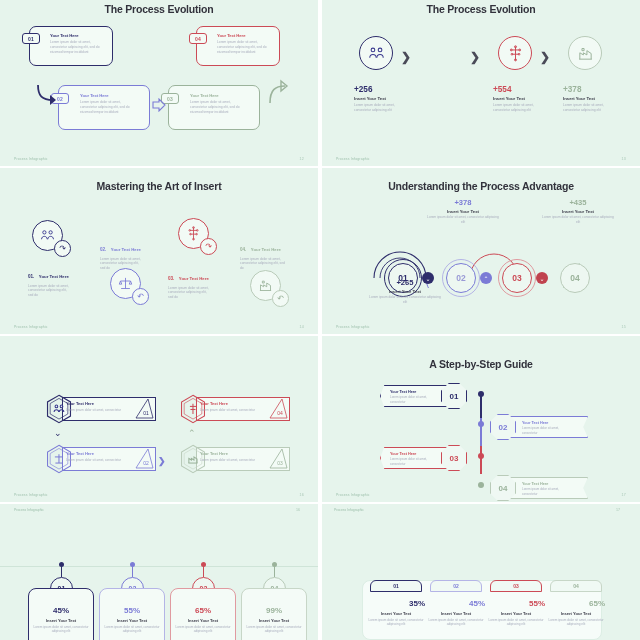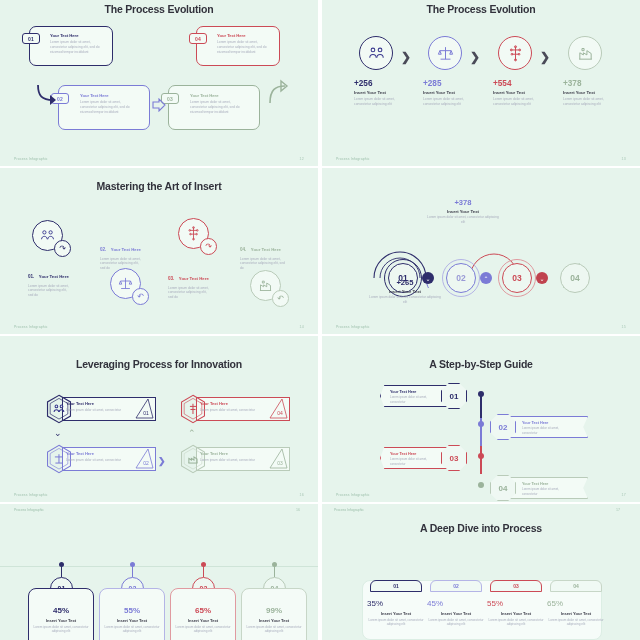--- a/index.html
+++ b/index.html
@@ -65,21 +65,21 @@
 
   
   .s2 .slide-title { top: 3px; font-size: 10.5px; }
   .s2col { position: absolute; top: 36px; width: 66px; }
   .s2circ {
     width: 34px; height: 34px; border-radius: 50%;
     border: 1.1px solid; background: #f2faf5;
     display: flex; align-items: center; justify-content: center;
     margin-left: 5px;
   }
-  .s2val { font-size: 8.2px; font-weight: bold; margin-top: 9px; }
+  .s2val { font-size: 8.2px; font-weight: bold; margin-top: 15px; }
   .s2lab { font-size: 4.3px; font-weight: bold; color: #3a3a48; margin-top: 2px; }
   .s2lor { font-size: 3.3px; color: #a9adbd; margin-top: 2px; line-height: 1.45; width: 58px; }
   .chev {
     position: absolute; top: 50px;
     font-size: 12px; color: #4a4a58; font-weight: bold;
   }
 
   
   .s3 .slide-title { top: 12px; font-size: 10.5px; }
   .s3grp { position: absolute; }
@@ -186,21 +186,21 @@
     position: absolute; left: 40px; top: 76px; width: 240px; height: 60px;
     background: #f6fcf9; border-radius: 8px; border: 0.7px solid #dceee4;
   }
   .s8tab {
     position: absolute; width: 52px; height: 12px;
     border: 1px solid; border-radius: 6px 6px 0 0;
     background: #f0f9f4;
     display: flex; align-items: center; justify-content: center;
     font-size: 5px; font-weight: bold;
   }
-  .s8pct { position: absolute; width: 58px; text-align: left; font-size: 8px; font-weight: normal; }
+  .s8pct { position: absolute; width: 58px; text-align: right; font-size: 8px; font-weight: bold; }
   .s8lab { position: absolute; width: 58px; text-align: center; font-size: 4.1px; font-weight: bold; color: #3a3a48; }
   .s8lor { position: absolute; width: 58px; text-align: center; font-size: 3.1px; color: #a9adbd; line-height: 1.4; }
 </style>
 </head>
 <body>
 
 <div class="grid">
 
   <div class="slide s1">
     <div class="slide-title">The Process Evolution</div>
@@ -270,34 +270,20 @@
           <path d="M2.5 18c0-3 2-4.6 4.5-4.6S11.5 15 11.5 18"></path>
           <path d="M12.5 18c0-3 2-4.6 4.5-4.6S21.5 15 21.5 18"></path>
         </svg>
       </div>
       <div class="s2val" style="color:#2e2d6b">+256</div>
       <div class="s2lab">Insert Your Text</div>
       <div class="s2lor">Lorem ipsum dolor sit amet, consectetur adipiscing elit</div>
     </div>
     <div class="chev" style="left:79px">❯</div>
 
-    <div class="s2col" style="left:101px">
-      <div class="s2circ" style="border-color:#7b7bd6">
-        <svg width="17" height="17" viewBox="0 0 24 24" fill="none" stroke="#7b7bd6" stroke-width="1.4">
-          <path d="M12 3v17"></path>
-            <path d="M5 20h14"></path>
-            <path d="M4 8h16"></path>
-          <path d="M4 8l-2 5h4z"></path>
-            <path d="M20 8l-2 5h4z"></path>
-        </svg>
-      </div>
-      <div class="s2val" style="color:#7b7bd6">+285</div>
-      <div class="s2lab">Insert Your Text</div>
-      <div class="s2lor">Lorem ipsum dolor sit amet, consectetur adipiscing elit</div>
-    </div>
     <div class="chev" style="left:148px">❯</div>
 
     <div class="s2col" style="left:171px">
       <div class="s2circ" style="border-color:#cc4a56">
         <svg width="17" height="17" viewBox="0 0 24 24" fill="none" stroke="#cc4a56" stroke-width="1.4">
           <path d="M12 2v20"></path>
             <path d="M6 7h12"></path>
             <path d="M7 13h10"></path>
           <circle cx="12" cy="2.5" r="1.4"></circle>
             <circle cx="6" cy="7" r="1.3"></circle>
@@ -408,20 +394,21 @@
       <div class="lorem" style="width:46px">Lorem ipsum dolor sit amet, consectetur adipiscing elit, sed do</div>
     </div>
 
     <div class="footer">
       <span>Process Infographic</span>
       <span class="fnum">14</span>
     </div>
   </div>
 
   <div class="slide s4">
+    <div class="slide-title">Understanding the Process Advantage</div>
 
     <svg style="position:absolute;left:44px;top:58px" width="230" height="62" viewBox="0 0 230 62" fill="none">
       <path d="M8 52 A26 26 0 0 1 60 52" stroke="#2e2d6b" stroke-width="1.1"></path>
       <path d="M14 52 A20 20 0 0 1 54 52" stroke="#2e2d6b" stroke-width="0.9"></path>
       <path d="M60 52 A22 22 0 0 0 104 52" stroke="#7b7bd6" stroke-width="1"></path>
       <path d="M104 52 A24 24 0 0 1 152 52" stroke="#cc4a56" stroke-width="1"></path>
       <path d="M152 52 A24 24 0 0 0 200 52" stroke="#9bb39b" stroke-width="1"></path>
       <path d="M200 52 A14 14 0 0 1 214 38" stroke="#9bb39b" stroke-width="1"></path>
     </svg>
 
@@ -445,35 +432,39 @@
 
     <div class="s4core" style="left:238px;top:95px;border-color:#b9cbb9;color:#9bb39b">
         <span>04</span>
       </div>
 
     <div class="s4txt" style="left:103px;top:30px">
       <div class="v" style="color:#7b7bd6">+378</div>
       <div class="l">Insert Your Text</div>
       <div class="lorem">Lorem ipsum dolor sit amet, consectetur adipiscing elit</div>
     </div>
+    <div class="s4txt" style="left:218px;top:30px">
+      <div class="v" style="color:#9bb39b">+435</div>
+      <div class="l">Insert Your Text</div>
+      <div class="lorem">Lorem ipsum dolor sit amet, consectetur adipiscing elit</div>
+    </div>
 
     <div class="s4txt" style="left:45px;top:110px">
       <div class="v" style="color:#2e2d6b">+265</div>
       <div class="l">Insert Your Text</div>
       <div class="lorem">Lorem ipsum dolor sit amet, consectetur adipiscing elit</div>
     </div>
 
     <div class="footer">
       <span>Process Infographic</span>
       <span class="fnum">15</span>
     </div>
   </div>
 
   <div class="slide s5">
-    <div class="slide-title">Leveraging Process for Innovation</div>
 
     <div class="s5item" style="left:44px;top:58px">
       <div class="s5banner" style="border-color:#2e2d6b"></div>
       <svg style="position:absolute;right:2px;top:4px" width="20" height="22" viewBox="0 0 20 22" fill="none">
         <path d="M14 1 L19 20 L2 20 Z" stroke="#2e2d6b" stroke-width="0.8"></path>
         <text x="12" y="17" font-size="5" fill="#2e2d6b" font-family="Liberation Sans" text-anchor="middle">01</text>
       </svg>
       <div class="s5hexwrap">
         <svg width="30" height="30" viewBox="0 0 34 34" fill="none">
           <path d="M17 1.5 L30 9 L30 25 L17 32.5 L4 25 L4 9 Z" stroke="#2e2d6b" stroke-width="1.3"></path>
@@ -669,21 +660,20 @@
     <div class="s7circ" style="left:263px;top:73px;border-color:#b9cbb9;color:#9bb39b">
         <span>04</span>
       </div>
     <div class="s7card" style="left:241px;top:84px;border-color:#c7d6c7"></div>
     <div class="s7pct" style="left:241px;top:102px;color:#9bb39b">99%</div>
     <div class="s7lab" style="left:241px;top:114px">Insert Your Text</div>
     <div class="s7lor" style="left:244px;top:121px">Lorem ipsum dolor sit amet, consectetur adipiscing elit</div>
   </div>
 
   <div class="slide s8">
-    <div class="slide-title">A Deep Dive into Process</div>
 
     <div class="s8panel"></div>
 
     <div class="s8tab" style="left:48px;top:76px;border-color:#2e2d6b;color:#2e2d6b">
         <span>01</span>
       </div>
     <div class="s8pct" style="left:45px;top:95px;color:#2e2d6b">35%</div>
     <div class="s8lab" style="left:45px;top:107px">Insert Your Text</div>
     <div class="s8lor" style="left:45px;top:114px">Lorem ipsum dolor sit amet, consectetur adipiscing elit</div>
 

